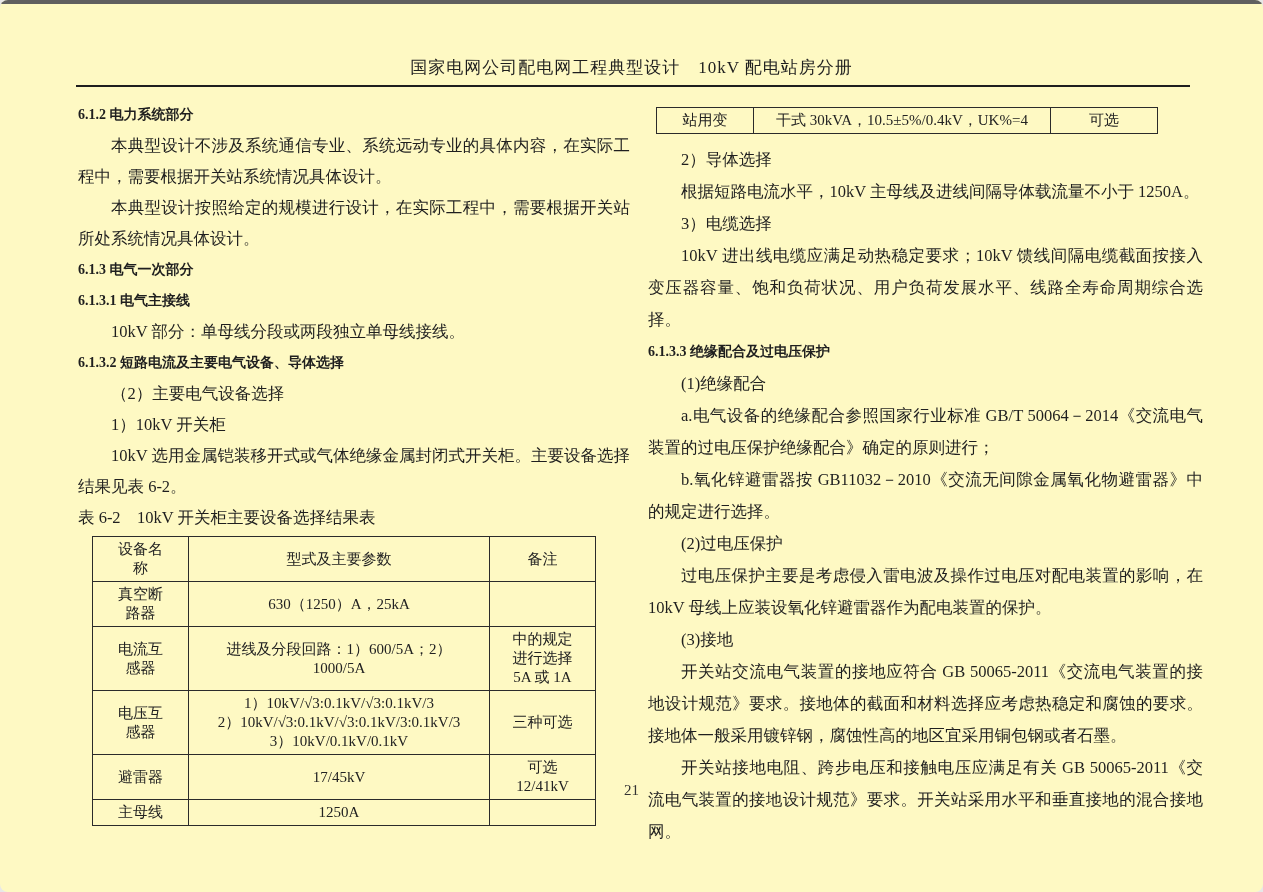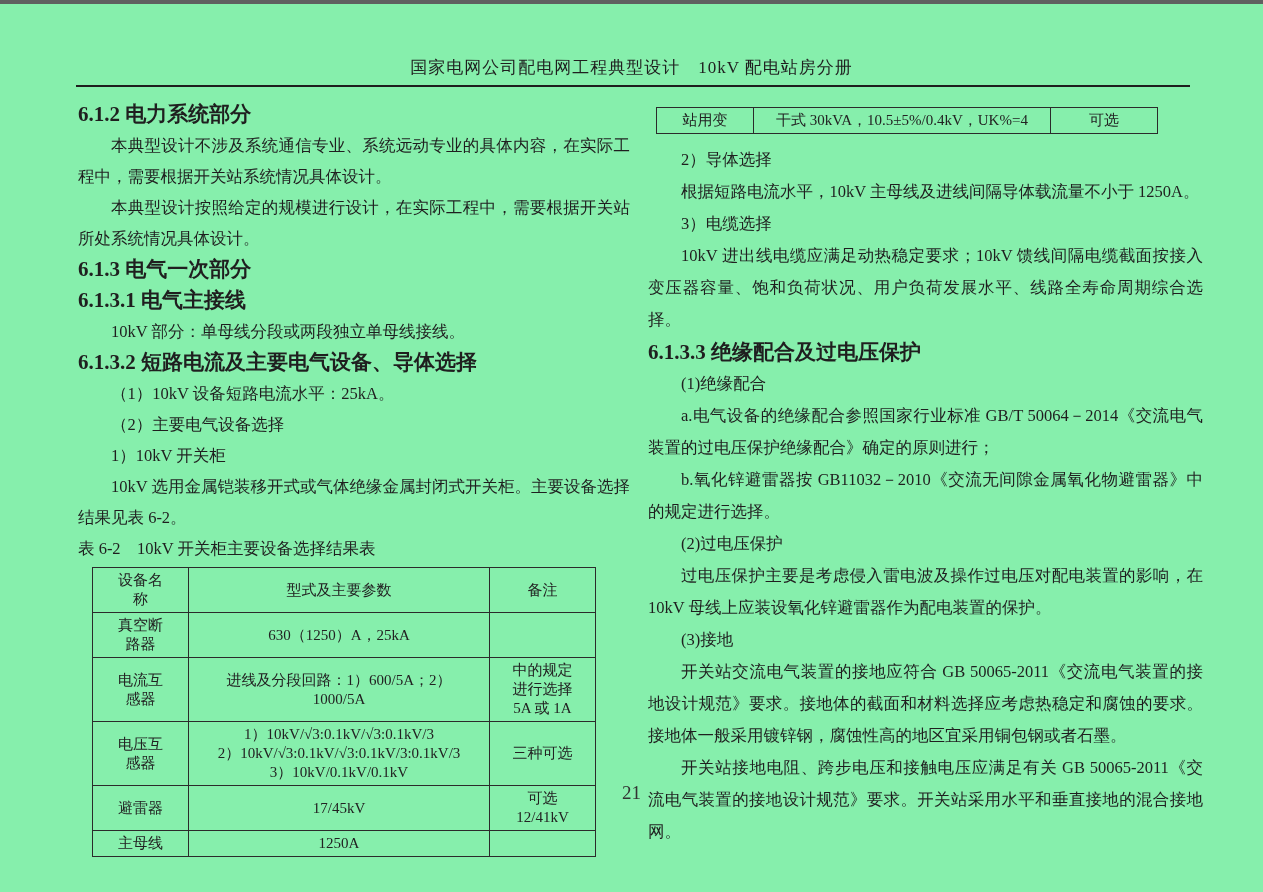--- a/index.html
+++ b/index.html
@@ -1,65 +1,65 @@
 <!DOCTYPE html>
 <html><head>
 <meta charset="utf-8">
 <style>
   html,body{margin:0;padding:0;background:#e8e8e8;}
   .page{
-    position:relative;width:1263px;height:892px;background:#86efac;
+    position:relative;width:1263px;height:892px;background:#fef9c3;
     overflow:hidden;color:#1f1f1f;
     font-family:"Liberation Serif","DejaVu Serif",serif;
+    border-radius:8px;
   }
   .top-strip{position:absolute;top:0;left:0;width:1263px;height:4px;background:#606060;}
   .running-header{
     position:absolute;top:56px;left:0;width:1263px;text-align:center;
     font-size:17px;letter-spacing:1px;white-space:pre;
   }
   .header-rule{position:absolute;top:85px;left:76px;width:1114px;height:2px;background:#1e1e1e;}
   .col{position:absolute;top:99px;font-size:16.5px;line-height:32px;text-align:justify;}
   .col-left{left:78px;width:552px;line-height:31px;}
   .col-right{left:648px;width:555px;line-height:32px;}
-  .hd{font-weight:bold;font-size:21px;text-indent:0;}
+  .hd{font-weight:bold;font-size:14px;text-indent:0;}
   p.body{margin:0;text-indent:2em;}
   .tcaption{text-align:left;text-indent:0;}
   table.t62{
     border-collapse:collapse;table-layout:fixed;
     font-size:15px;line-height:19px;text-align:center;color:#222;
     margin:3px 0 0 14px;width:503px;
   }
   table.t62 td{border:1px solid #2b2b2b;padding:3px 20px;vertical-align:middle;overflow:hidden;}
   table.t62 .c1{width:96px;} table.t62 .c2{width:301px;} table.t62 .c3{width:106px;}
   table.tcont{margin:8px 0 10px 8px;width:501px;}
   table.tcont .c1{width:97px;} table.tcont .c2{width:297px;} table.tcont .c3{width:107px;}
   .pline{line-height:19px;}
   .footer{
     position:absolute;top:782px;left:0;width:1263px;text-align:center;
-    font-size:19px;color:#333;
+    font-size:15px;color:#333;
   }
 </style>
 </head>
 <body>
 
 <div class="page">
   <div class="top-strip"></div>
 
   <div class="running-header">国家电网公司配电网工程典型设计　10kV 配电站房分册</div>
   <div class="header-rule"></div>
 
   <div class="col col-left">
     <div class="hd">6.1.2 电力系统部分</div>
     <p class="body">本典型设计不涉及系统通信专业、系统远动专业的具体内容，在实际工程中，需要根据开关站系统情况具体设计。</p>
     <p class="body">本典型设计按照给定的规模进行设计，在实际工程中，需要根据开关站所处系统情况具体设计。</p>
     <div class="hd">6.1.3 电气一次部分</div>
     <div class="hd">6.1.3.1 电气主接线</div>
     <p class="body">10kV 部分：单母线分段或两段独立单母线接线。</p>
     <div class="hd">6.1.3.2 短路电流及主要电气设备、导体选择</div>
-    <p class="body">（1）10kV 设备短路电流水平：25kA。</p>
     <p class="body">（2）主要电气设备选择</p>
     <p class="body">1）10kV 开关柜</p>
     <p class="body">10kV 选用金属铠装移开式或气体绝缘金属封闭式开关柜。主要设备选择结果见表 6-2。</p>
     <div class="tcaption">表 6-2　10kV 开关柜主要设备选择结果表</div>
 
     <table class="t62">
       <colgroup>
           <col class="c1">
           <col class="c2">
           <col class="c3">

